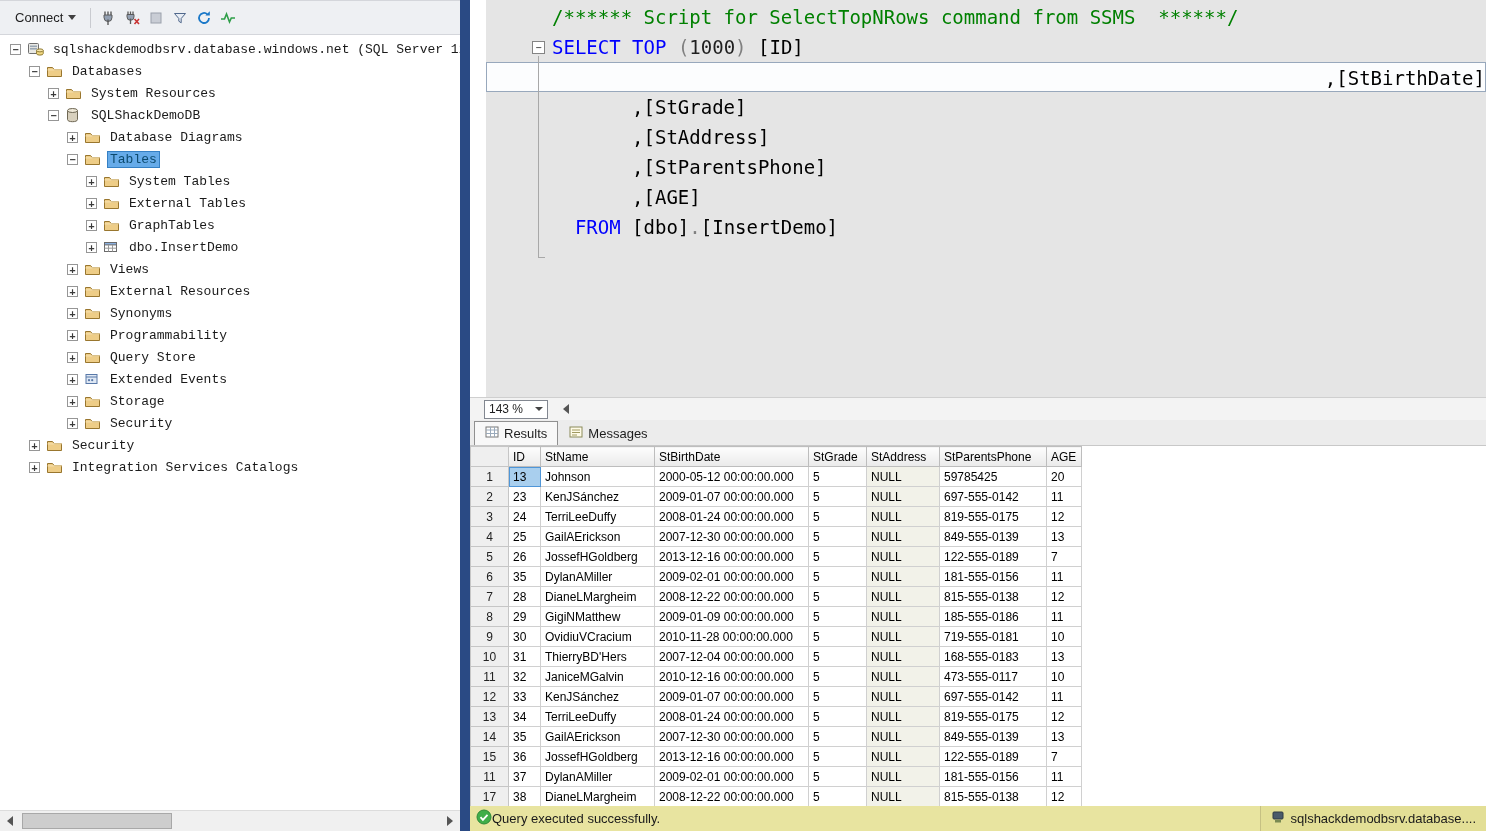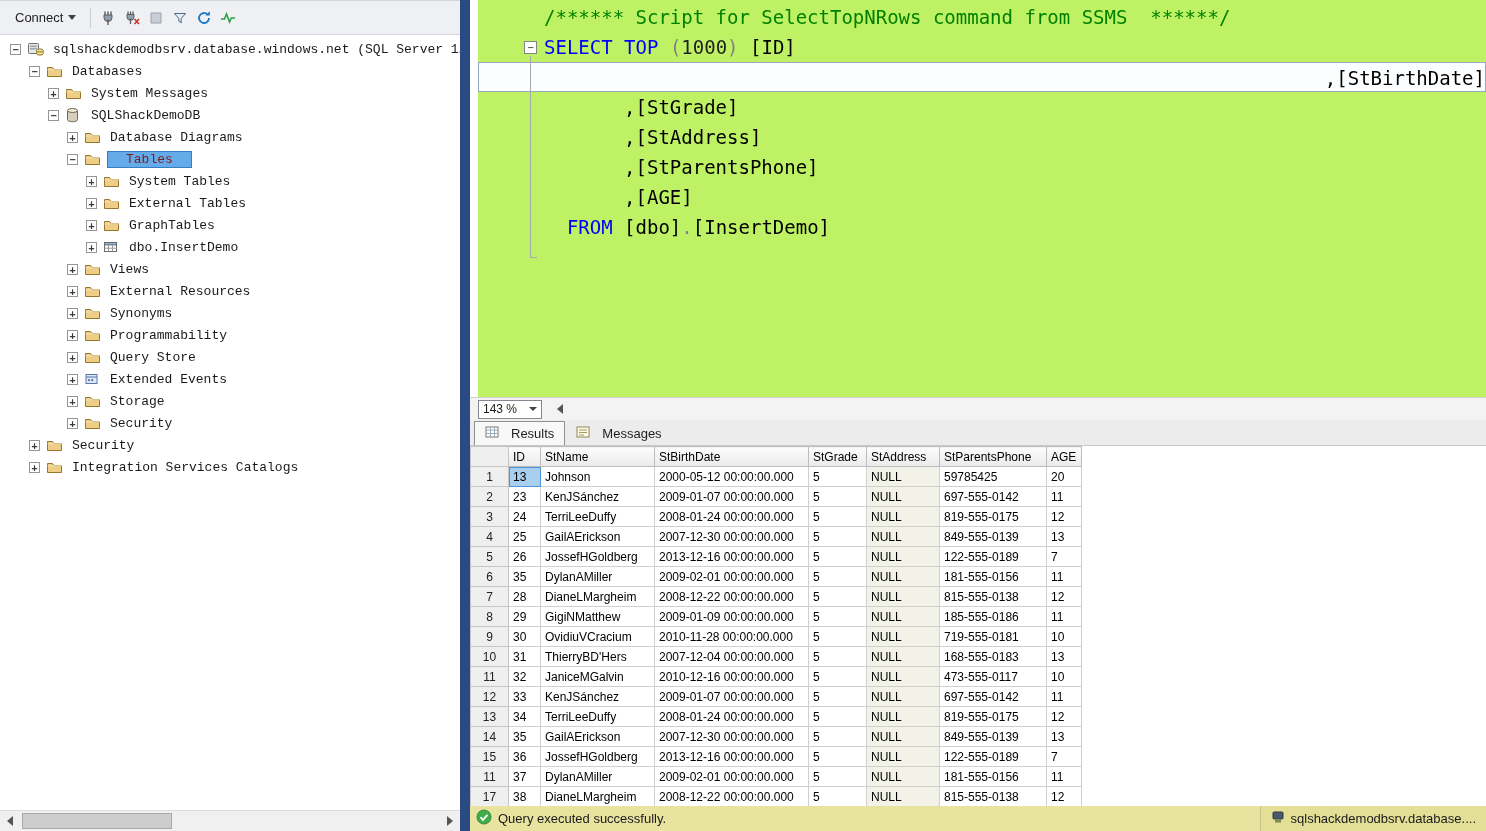--- a/index.html
+++ b/index.html
@@ -18,82 +18,82 @@
   .tb-sep { width:1px; height:20px; background:#c9cbd0; margin:0 5px; }
   .tb-icon { width:24px; height:24px; display:flex; align-items:center; justify-content:center; }
 
   .tree { position:absolute; top:35px; bottom:21px; left:0; right:0; overflow:hidden;
           font-size:13px; padding-top:2px;}
   .tree-row { height:22px; display:flex; align-items:center; white-space:nowrap; overflow:hidden;}
   .expand-box { width:11px; height:11px; border:1px solid #969696; background:#fff; color:#3a3a3a;
                 font:bold 10px/9px "DejaVu Sans Mono", monospace; text-align:center; margin-right:6px; flex:none;}
   .tree-icon { width:18px; height:16px; margin-right:5px; flex:none; display:flex; align-items:center; }
   .tree-label { padding:1px 3px; color:#1a1a1a;font-family:Liberation Mono, monospace; }
-  .tree-label.selected { background:#66abe9; border:1px solid #3580c4; color:#7f1d1d; padding:0 18px;}
+  .tree-label.selected { background:#66abe9; border:1px solid #3580c4; color:#0c4a6e; padding:0 2px;}
 
   .hscrollbar { position:absolute; bottom:0; left:0; width:460px; height:21px; background:#f0f0f0;
                 border-top:1px solid #dcdcdc; display:flex; align-items:center;}
   .sb-arrow { width:20px; height:20px; display:flex; align-items:center; justify-content:center;}
   .tri-left  { width:0;height:0;border-top:5px solid transparent;border-bottom:5px solid transparent;border-right:6px solid #555;}
   .tri-right { width:0;height:0;border-top:5px solid transparent;border-bottom:5px solid transparent;border-left:6px solid #555;}
   .sb-track { flex:1; height:100%; position:relative;}
   .sb-thumb { position:absolute; left:2px; top:2px; width:150px; height:16px; background:#cdcdcd; border:1px solid #a8a8a8;}
 
   
   .splitter { position:absolute; left:460px; top:0; width:10px; height:831px; background:#2a4a84; }
 
   
   .workspace { position:absolute; left:470px; top:0; width:1016px; height:831px; background:#fff;}
 
   
-  .editor { position:absolute; top:0; left:8px; right:0; height:397px; background:#bef264; overflow:hidden;}
+  .editor { position:absolute; top:0; left:16px; right:0; height:397px; background:#e5e5e5; overflow:hidden;}
   .code { position:absolute; top:2px; left:0; right:0;
           font-family:"DejaVu Sans Mono","Liberation Mono",monospace; font-size:19px; line-height:30px;}
   .code-line { padding-left:66px; white-space:pre; height:30px; }
   .code-line.current { background:#fcfdfe; border:1px solid #98a8bc; padding-left:65px;text-align:right; }
   .tok-keyword { color:#0000ff; } .tok-comment { color:#008000; }
   .tok-identifier { color:#000; } .tok-plain { color:#000; }
   .tok-operator { color:#808080; } .tok-number { color:#1f1f1f; }
   .fold-box { position:absolute; left:46px; top:41px; width:13px; height:13px; border:1px solid #848484;
               background:#fff; color:#333; font:10px/11px "DejaVu Sans Mono",monospace; text-align:center;}
   .fold-line { position:absolute; left:52px; top:56px; width:1px; height:201px; background:#a8a8a8;}
   .fold-tick { position:absolute; left:52px; top:257px; width:7px; height:1px; background:#a8a8a8;}
 
   
   .editor-bottom { position:absolute; top:397px; left:0; right:0; height:23px; background:#f3f3f3;
                    border-top:1px solid #cfcfcf; display:flex; align-items:center;}
   .zoom-box { width:64px; height:19px; background:#fff; border:1px solid #828790; font-size:12px;
-              display:flex; align-items:center; justify-content:space-between; padding:0 4px; margin-left:8px; color:#1e1e1e;}
+              display:flex; align-items:center; justify-content:space-between; padding:0 4px; margin-left:14px; color:#1e1e1e;}
   .zoom-caret { width:0;height:0;border-left:4px solid transparent;border-right:4px solid transparent;border-top:4px solid #444;}
   .eb-left { margin-left:8px; }
 
   
   .tabstrip { position:absolute; top:420px; left:0; right:0; height:26px; background:#ececec;
               border-bottom:1px solid #c8c8c8; display:flex; align-items:flex-end; padding-left:4px;}
-  .tab { display:flex; align-items:center; gap:12px; font-size:13px; color:#1e1e1e;
+  .tab { display:flex; align-items:center; gap:5px; font-size:13px; color:#1e1e1e;
          height:24px; padding:0 10px; border:1px solid transparent;}
   .tab.active { background:#f8f8f8; border:1px solid #909090; border-bottom:none; }
 
   
   .grid-area { position:absolute; top:446px; left:0; right:0; height:360px; background:#fff; overflow:hidden;}
   table.rsgrid { border-collapse:collapse; table-layout:fixed; width:1204px; }
   .rsgrid th, .rsgrid td { height:20px; font-size:12px; font-weight:normal; text-align:left;
                            padding:0 4px; white-space:nowrap; overflow:hidden;
                            border:1px solid #d0d0d0; color:#000;}
   .rsgrid thead th { background:linear-gradient(#fdfdfd,#eaeaea); border-color:#bdbdbd; }
   .rsgrid .rownum { background:#efefef; border-color:#c6c6c6; text-align:center; color:#222; width:38px;}
   .rsgrid td.null-cell { background:#f2f2e9; }
   .rsgrid td.cell-selected { background:#a9cfee; outline:1px solid #4f96d8; outline-offset:-1px;}
   .rsgrid .filler { border:none; background:#fff; }
   .rsgrid thead .filler { background:#fff; border:none;}
 
   
   .statusbar { position:absolute; top:806px; left:0; right:0; height:25px; background:#e8e4a0;
                display:flex; align-items:center; padding-left:6px; font-size:13px; color:#1a1a1a;}
-  .status-msg { margin-left:6px; }
+  .status-msg { }
   .server-seg { margin-left:auto; height:100%; display:flex; align-items:center; gap:6px;
                 padding:0 10px; border-left:1px solid #c6c183; background:#e3df96; font-size:13px;}
 </style>
 </head>
 <body>
 
 <div class="app">
 
   <aside class="explorer">
     <div class="oe-toolbar">
@@ -167,21 +167,21 @@
           <span class="tree-label">Databases</span>
         </div>
         <div class="tree-row" style="padding-left: 48px;">
           <span class="expand-box">+</span>
           <span class="tree-icon">
             <svg width="17" height="14" viewBox="0 0 17 14">
               <path d="M1.5 12.5v-9h5l1.8 2.2h7.2v6.8z" fill="#eecd87" stroke="#99762e"></path>
               <path d="M1.5 5.9h14" stroke="#f7e3b2"></path>
             </svg>
           </span>
-          <span class="tree-label">System Messages</span>
+          <span class="tree-label">System Resources</span>
         </div>
         <div class="tree-row" style="padding-left: 48px;">
           <span class="expand-box">−</span>
           <span class="tree-icon">
             <svg width="15" height="16" viewBox="0 0 15 16">
               <path d="M2.5 3.5v9c0 1.4 2.2 2.2 5 2.2s5-.8 5-2.2v-9" fill="#d8d0bd" stroke="#6e6754"></path>
               <ellipse cx="7.5" cy="3.5" rx="5" ry="2" fill="#efe9d9" stroke="#6e6754"></ellipse>
             </svg>
           </span>
           <span class="tree-label">SQLShackDemoDB</span>

